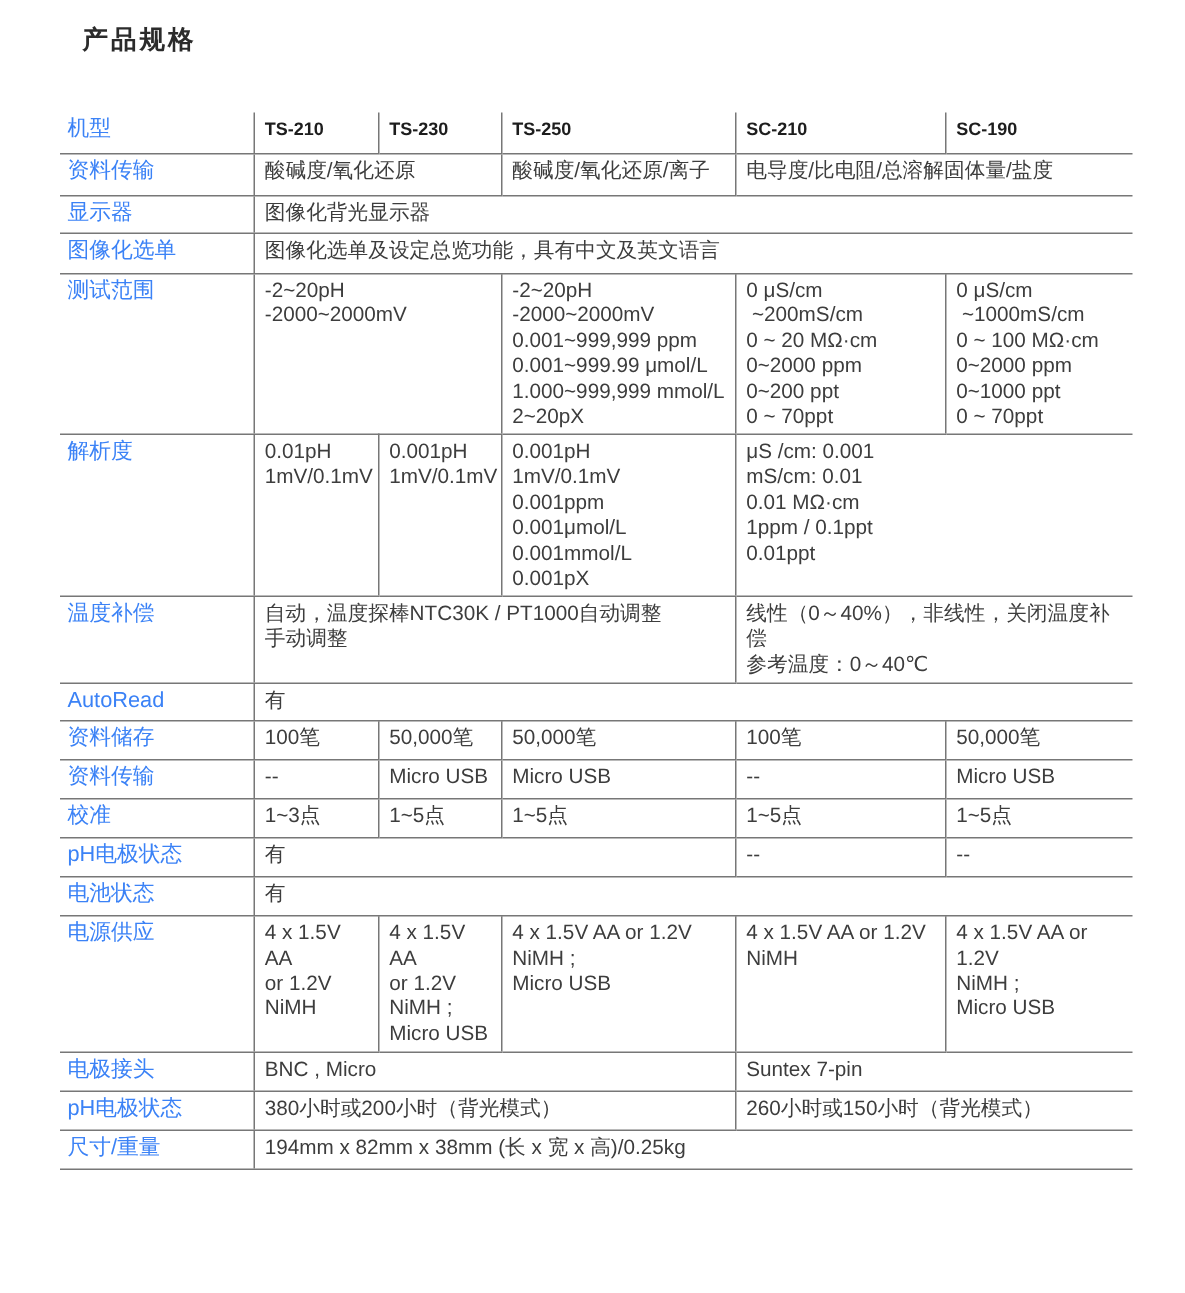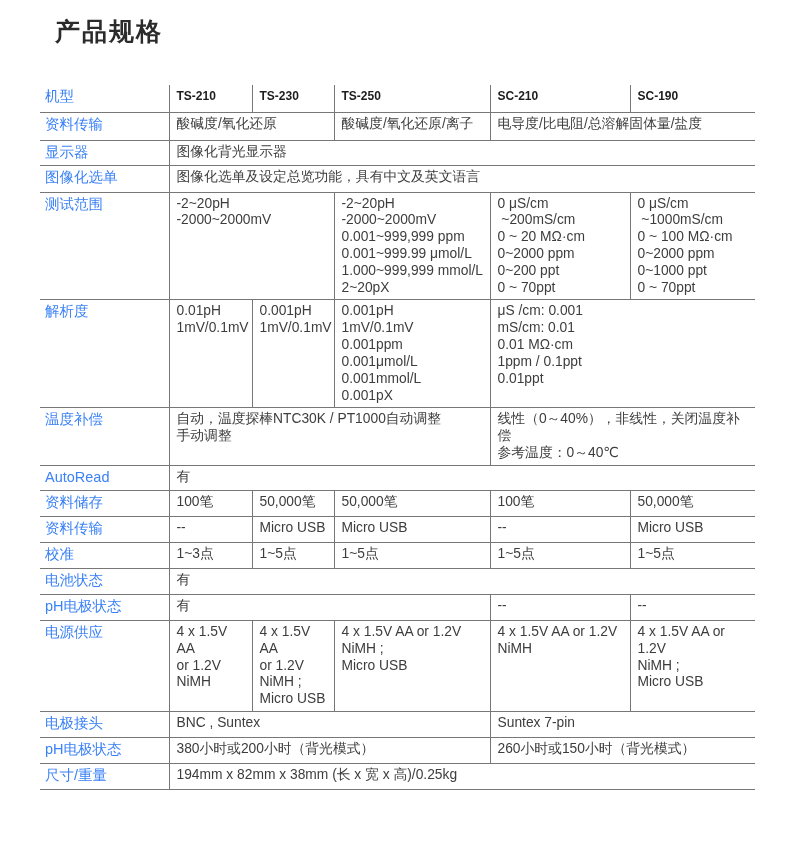--- a/index.html
+++ b/index.html
@@ -1,17 +1,17 @@
 <!DOCTYPE html>
 <html><head>
 <meta charset="utf-8">
 <style>
   html,body{margin:0;padding:0;background:#ffffff;}
   body{width:790px;height:862px;font-family:"Liberation Sans","DejaVu Sans",sans-serif;color:#3d3d3d;overflow:hidden;}
-  h1{font-size:25px;font-weight:bold;color:#2b2b2b;margin:15px 0 0 55px;letter-spacing:2px;}
+  h1{font-size:17px;font-weight:bold;color:#2b2b2b;margin:15px 0 0 55px;letter-spacing:2px;}
   .table-wrap{margin:37px 0 0 40px;}
   table{border-collapse:collapse;table-layout:fixed;width:715px;}
   td,th{border-bottom:1px solid #777;border-left:1px solid #777;
         padding:3px 5px 3px 7px;vertical-align:top;text-align:left;
         white-space:pre-line;line-height:1.22;font-size:13.8px;font-weight:normal;overflow:hidden;}
   td:first-child,th:first-child{border-left:none;padding-left:5px;}
   .lbl{font-size:14.5px;color:#3b82f6;}
   th.model{font-weight:bold;color:#1d1d1d;font-size:12px;padding-top:4px;}
   tr.h25{height:25px;} tr.h26{height:26px;} tr.h27{height:27px;} tr.h28{height:28px;} tr.h57{height:57px;} tr.h68{height:68px;} tr.h95{height:95px;} tr.h100{height:100px;}
 </style>
@@ -136,29 +136,29 @@
   <tr class="h26">
     <td class="lbl">校准</td>
     <td>1~3点</td>
     <td>1~5点</td>
     <td>1~5点</td>
     <td>1~5点</td>
     <td>1~5点</td>
   </tr>
 
   <tr class="h26">
-    <td class="lbl">电池状态</td>
-    <td colspan="5">有</td>
-  </tr>
-
-  <tr class="h26">
     <td class="lbl">pH电极状态</td>
     <td colspan="3">有</td>
     <td>--</td>
     <td>--</td>
+  </tr>
+
+  <tr class="h26">
+    <td class="lbl">电池状态</td>
+    <td colspan="5">有</td>
   </tr>
 
   <tr class="h68">
     <td class="lbl">电源供应</td>
     <td>4 x 1.5V AA
 or 1.2V
 NiMH</td>
     <td>4 x 1.5V AA
 or 1.2V
 NiMH ;
@@ -168,21 +168,21 @@
 Micro USB</td>
     <td>4 x 1.5V AA or 1.2V
 NiMH</td>
     <td>4 x 1.5V AA or 1.2V
 NiMH ;
 Micro USB</td>
   </tr>
 
   <tr class="h26">
     <td class="lbl">电极接头</td>
-    <td colspan="3">BNC , Suntex</td>
+    <td colspan="3">BNC , Micro</td>
     <td colspan="2">Suntex 7-pin</td>
   </tr>
 
   <tr class="h26">
     <td class="lbl">pH电极状态</td>
     <td colspan="3">380小时或200小时（背光模式）</td>
     <td colspan="2">260小时或150小时（背光模式）</td>
   </tr>
 
   <tr class="h26">

